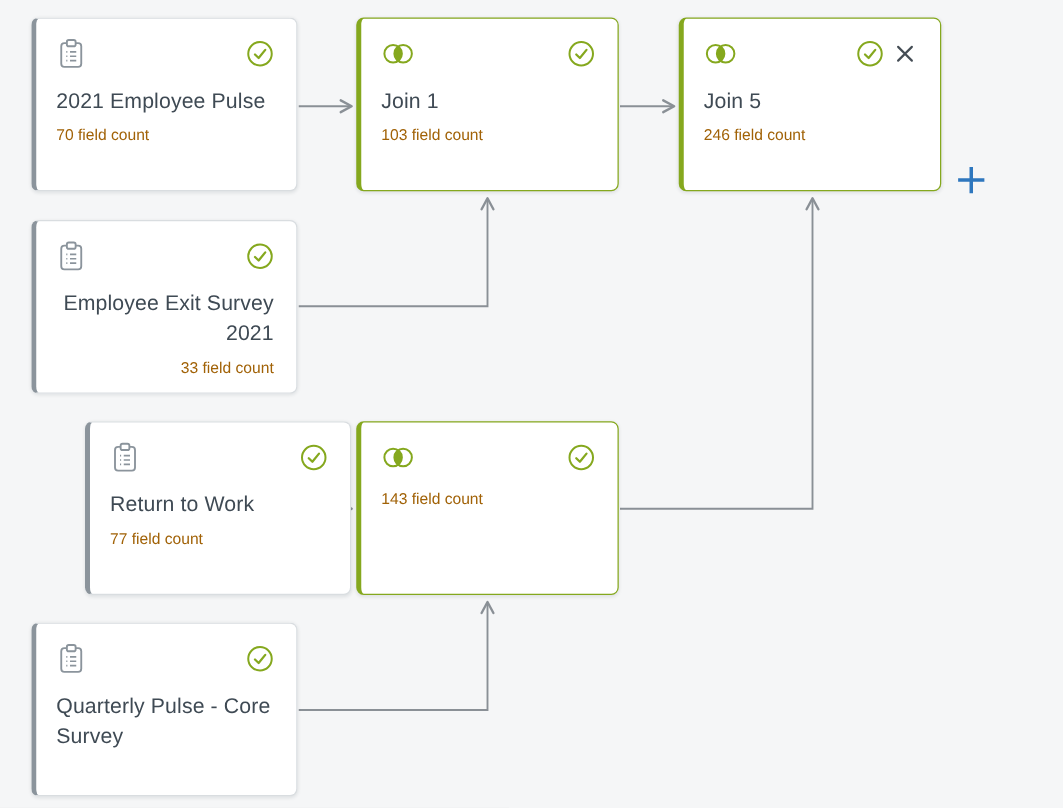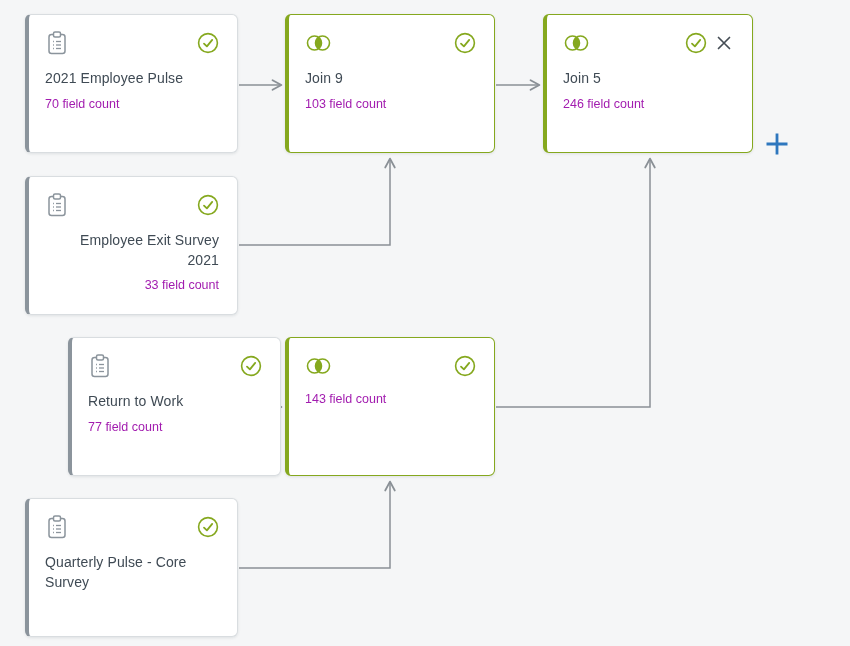--- a/index.html
+++ b/index.html
@@ -25,24 +25,24 @@
   .n-j1{left:285px; top:14px;}
   .n-j2{left:285px; top:337px;}
   .n-j3{left:543px; top:14px; width:212px;}
   .node-header{
     display:flex; align-items:center; justify-content:space-between;
     height:26px; margin-bottom:13px;
   }
   .hdr-right{display:flex; align-items:center; gap:7px;}
   .icon{display:inline-flex; align-items:center; justify-content:center;}
   .node-title{
-    font-size:14px; line-height:1.4; color:#3F4A54; letter-spacing:0.1px;
+    font-size:17px; line-height:1.4; color:#3F4A54; letter-spacing:0.1px;
   }
   .node-subtitle{
-    font-size:12.5px; color:#a21caf; margin-top:8px;
+    font-size:12.5px; color:#a16207; margin-top:8px;
   }
   .close-btn{
     background:none; border:none; padding:0; margin:0; cursor:pointer;
     display:inline-flex; align-items:center; justify-content:center;
     width:20px; height:20px;
   }
   .add-btn{
     position:absolute; left:763px; top:130px;
     background:none; border:none; padding:0; cursor:pointer;
     width:28px; height:28px; display:flex; align-items:center; justify-content:center;
@@ -201,21 +201,21 @@
       </span>
       <span class="hdr-right">
         <span class="icon">
           <svg width="22" height="22" viewBox="0 0 22 22">
               <circle cx="11" cy="11" r="9.4" fill="none" stroke="#85A81E" stroke-width="1.6"></circle>
               <path d="M7 11.6 L9.9 14.4 L15.2 7.9" fill="none" stroke="#85A81E" stroke-width="1.8" stroke-linecap="round" stroke-linejoin="round"></path>
             </svg>
         </span>
       </span>
     </div>
-    <div class="node-title">Join 9</div>
+    <div class="node-title">Join 1</div>
     <div class="node-subtitle">103 field count</div>
   </div>
 
   <div class="node join n-j2">
     <div class="node-header">
       <span class="icon">
         <svg width="27" height="18" viewBox="0 0 26 18">
             <circle cx="9" cy="9" r="7" fill="none" stroke="#85A81E" stroke-width="1.6"></circle>
             <circle cx="17" cy="9" r="7" fill="none" stroke="#85A81E" stroke-width="1.6"></circle>
             <path d="M13 3.26 A7 7 0 0 1 13 14.74 A7 7 0 0 1 13 3.26 Z" fill="#85A81E"></path>

